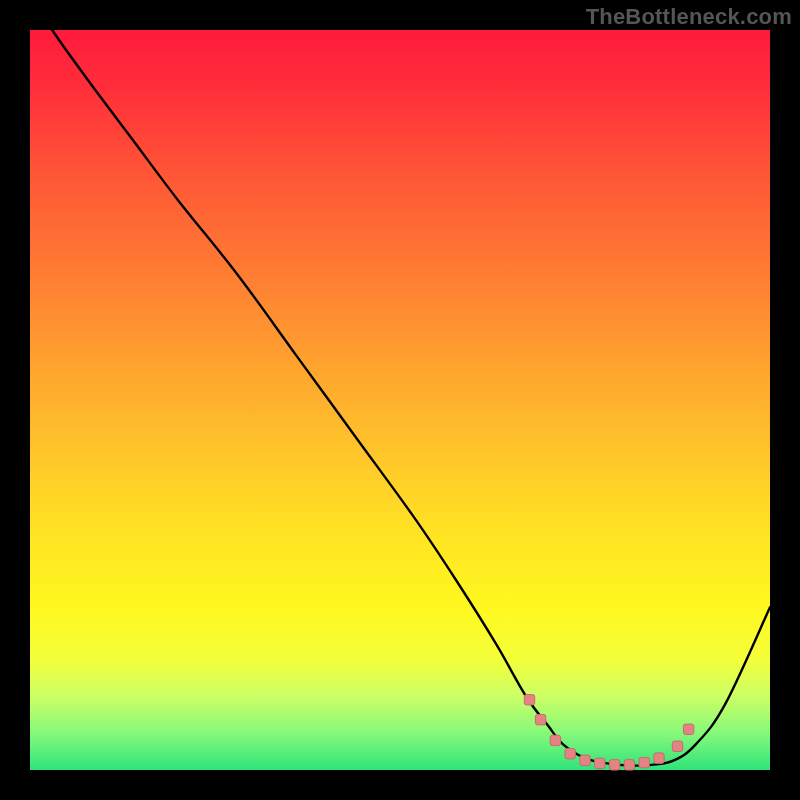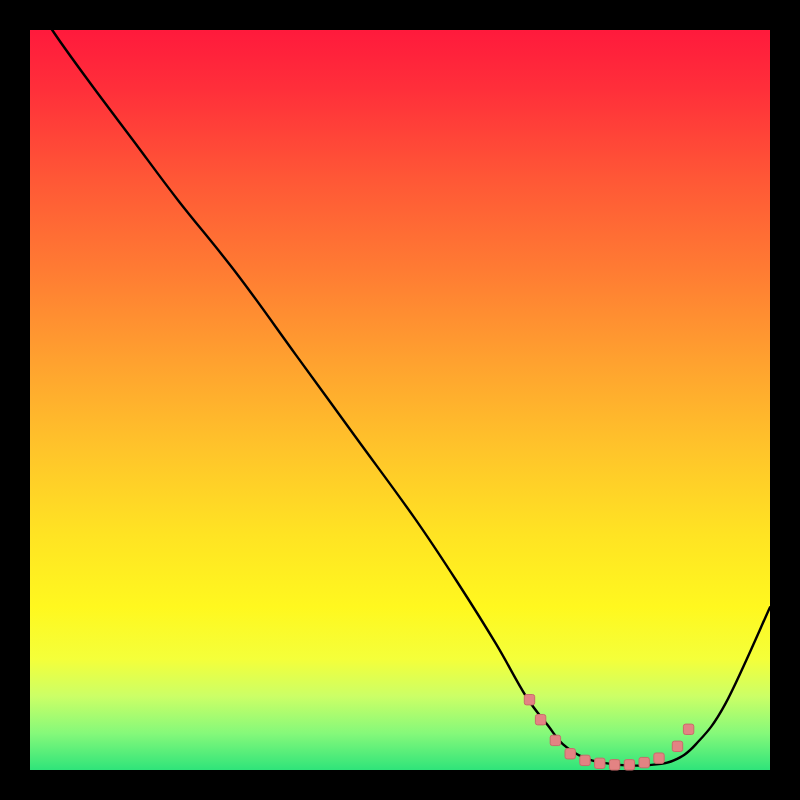--- a/index.html
+++ b/index.html
@@ -54,20 +54,21 @@
     top: 0;
     width: 740px;
     height: 740px;
     overflow: visible;
   }
 </style>
 </head>
 <body>
 
 <div class="frame">
+  <div class="watermark">TheBottleneck.com</div>
 
   <div class="plot-area">
     <svg class="curve" viewBox="0 0 740 740" preserveAspectRatio="none">
       <path id="curve-path" fill="none" stroke="#000000" stroke-width="2.4" stroke-linecap="round" stroke-linejoin="round" d="M 0.00 -37.00 C 4.00 -30.34, 11.54 -15.98, 22.20 0.00 C 32.86 15.98, 44.55 31.82, 59.20 51.80 C 73.85 71.78, 87.62 89.69, 103.60 111.00 C 119.58 132.31, 129.35 146.22, 148.00 170.20 C 166.65 194.18, 185.89 216.23, 207.20 244.20 C 228.51 272.17, 245.09 296.30, 266.40 325.60 C 287.71 354.90, 304.29 377.70, 325.60 407.00 C 346.91 436.30, 366.15 461.76, 384.80 488.40 C 403.45 515.04, 414.55 532.36, 429.20 555.00 C 443.85 577.64, 454.21 594.22, 466.20 614.20 C 478.19 634.18, 486.48 651.35, 495.80 666.00 C 505.12 680.65, 511.34 686.94, 518.00 695.60 C 524.66 704.26, 526.14 708.24, 532.80 714.10 C 539.46 719.96, 547.01 724.70, 555.00 728.16 C 562.99 731.62, 569.21 732.01, 577.20 733.34 C 585.19 734.67, 591.41 735.29, 599.40 735.56 C 607.39 735.83, 613.61 735.75, 621.60 734.82 C 629.59 733.89, 635.81 734.11, 643.80 730.38 C 651.79 726.65, 656.68 724.36, 666.00 714.10 C 675.32 703.84, 682.28 698.04, 695.60 673.40 C 708.92 648.76, 732.01 594.52, 740.00 577.20"></path>
       <g id="marker-layer">
           <rect x="494.30" y="664.50" width="10.40" height="10.40" rx="2.2" fill="#e38383" stroke="#c96b6b" stroke-width="1"></rect>
           <rect x="505.40" y="684.48" width="10.40" height="10.40" rx="2.2" fill="#e38383" stroke="#c96b6b" stroke-width="1"></rect>
           <rect x="520.20" y="705.20" width="10.40" height="10.40" rx="2.2" fill="#e38383" stroke="#c96b6b" stroke-width="1"></rect>
           <rect x="535.00" y="718.52" width="10.40" height="10.40" rx="2.2" fill="#e38383" stroke="#c96b6b" stroke-width="1"></rect>
           <rect x="549.80" y="725.18" width="10.40" height="10.40" rx="2.2" fill="#e38383" stroke="#c96b6b" stroke-width="1"></rect>

